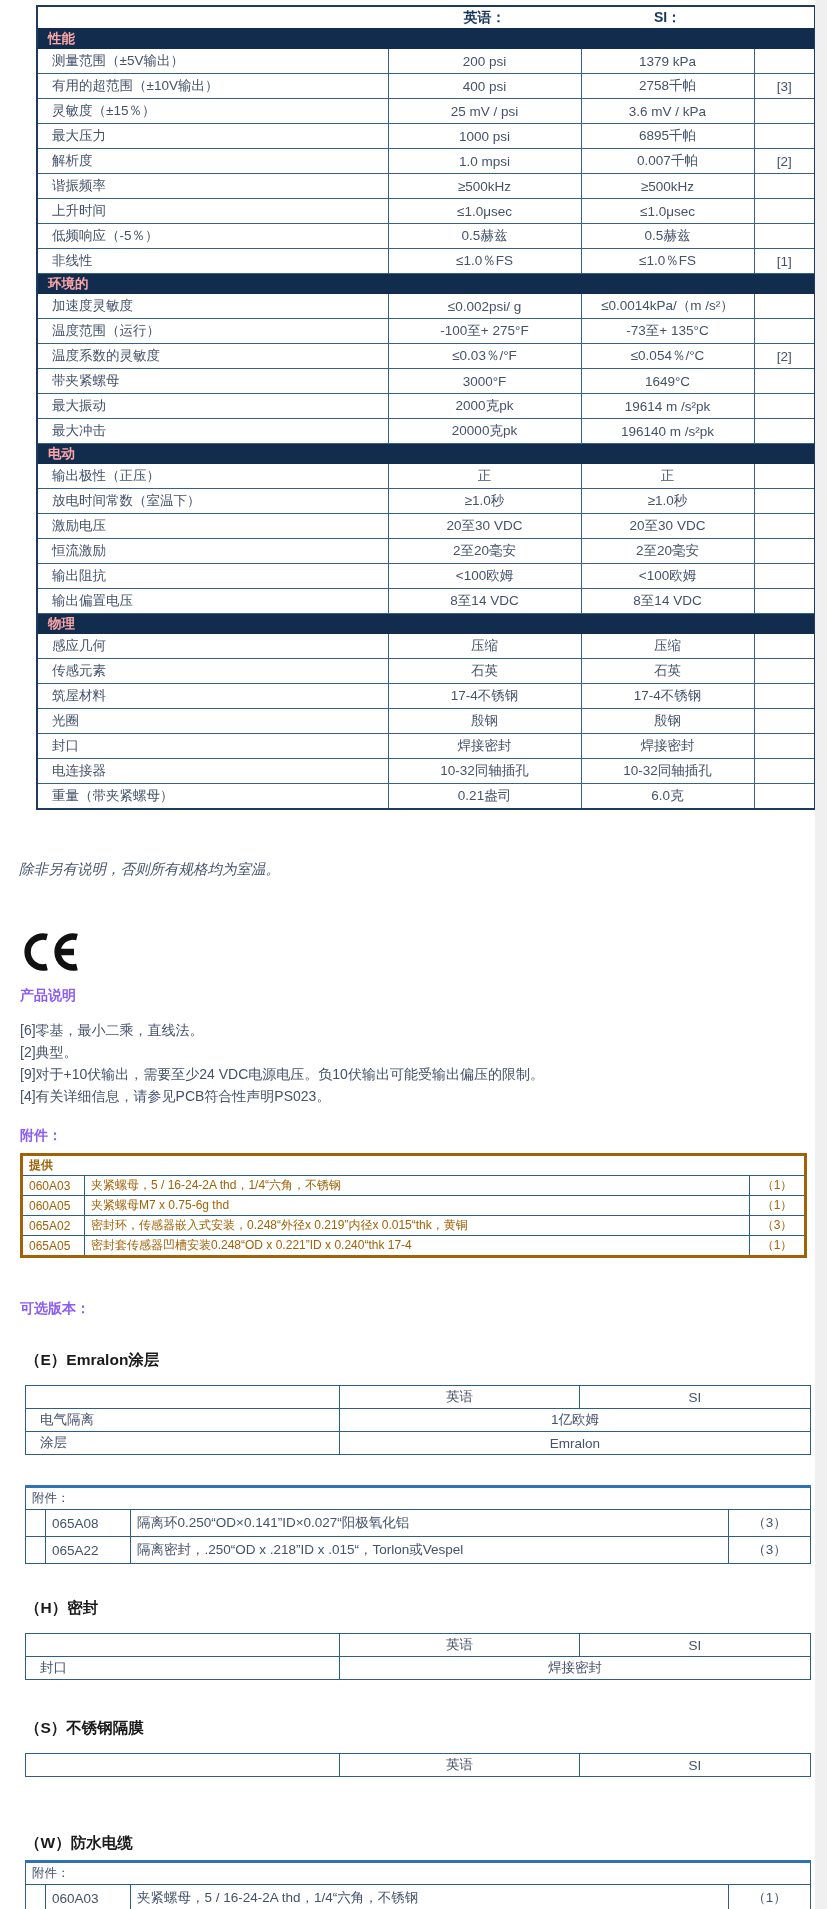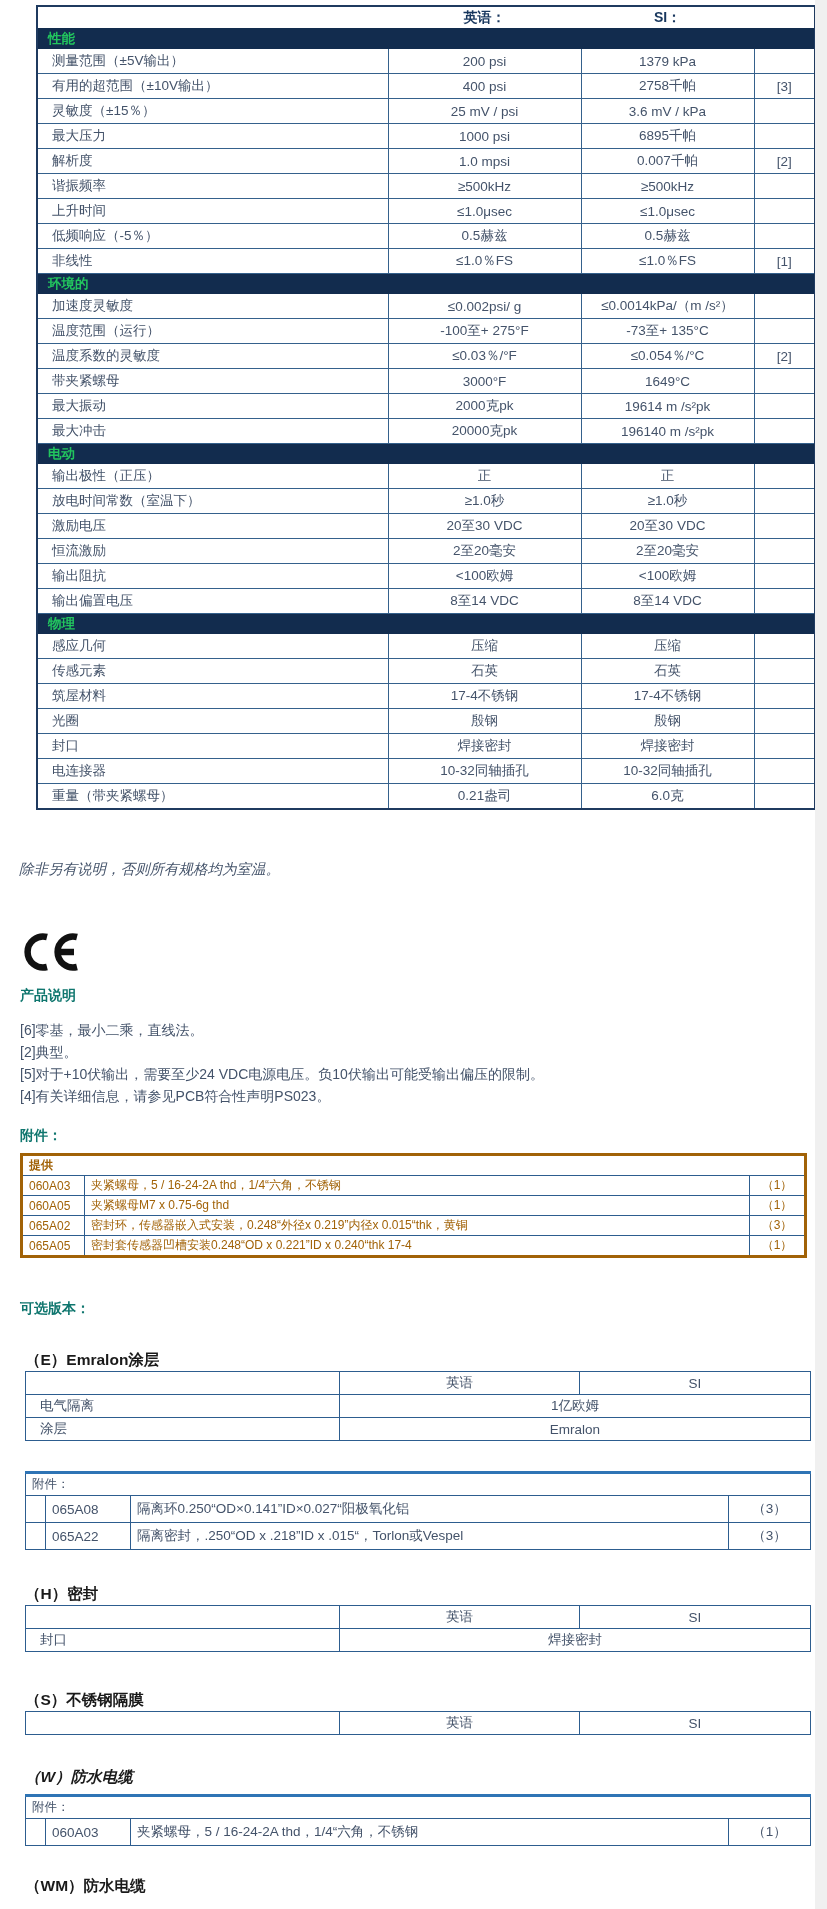--- a/index.html
+++ b/index.html
@@ -15,30 +15,30 @@
   table { border-collapse:collapse; table-layout:fixed; }
   .spec-table {
     width:778px; margin:5px 0 0 36px;
     border:2px solid #1f3a5f;
     font-size:13.5px;
   }
   .spec-table td { border:1px solid #35618c; height:24px; padding:0 6px; overflow:hidden; white-space:nowrap; }
   .spec-header td { border:none; height:21px; font-weight:bold; color:#17365d; font-size:14px; text-align:center; }
   .bar-row td {
     background:#122c4e; border:1px solid #122c4e;
-    color:#22c55e; font-weight:bold; font-size:13.5px;
+    color:#fca5a5; font-weight:bold; font-size:13.5px;
     height:19px; padding-left:10px; text-align:left;
   }
   .spec-table .c-label { text-align:left; padding-left:14px; }
   .spec-table .c-en, .spec-table .c-si, .spec-table .c-note { text-align:center; }
 
   
   .footnote { margin:50px 0 0 19px; font-size:14.5px;font-style:italic; }
   .ce { display:block; margin:52px 0 0 24px; }
-  .blue-head { margin:14px 0 0 20px; font-size:14px; font-weight:bold; color:#0f766e; }
+  .blue-head { margin:14px 0 0 20px; font-size:14px; font-weight:bold; color:#8b5cf6; }
   .notes { margin:14px 0 0 20px; font-size:14px; line-height:22px; }
   .black-head { margin:0 0 0 25px; font-size:15.5px; font-weight:bold; color:#1a1a1a; }
 
   
   .acc-table {
     width:784px; margin:8px 0 0 20px;
     border:3px solid #a16207; font-size:12px; color:#a16207;
   }
   .acc-table td { border:1px solid #2d5d8f; height:15px; padding:1px 6px; overflow:hidden; white-space:nowrap; }
   .acc-table .hdr td { font-weight:bold; }
@@ -48,32 +48,32 @@
     width:785px; margin:6px 0 0 25px;
     border:1px solid #2d5d8f; border-top:3px solid #2e74b5;
     font-size:13.5px; color:#44536a;
   }
   .acc2-table td { border:1px solid #2d5d8f; height:24px; padding:1px 6px; overflow:hidden; white-space:nowrap; }
   .acc2-table .hdr td { font-size:12.5px; height:19px; }
   .acc2-table .c-qty { text-align:center; }
 
   
   .opt-table {
-    width:785px; margin:0 0 0 25px;
+    width:785px; margin:14px 0 0 25px;
     border:1px solid #2d5d8f; font-size:13.5px; color:#44536a;
   }
   .opt-table td { border:1px solid #2d5d8f; height:22px; padding:0 6px; text-align:center; overflow:hidden; white-space:nowrap; }
   .opt-table .c-label { text-align:left; padding-left:14px; }
 
   .mt-optver { margin-top:42px; }
   .mt-e  { margin-top:32px; }
   .mt-eacc { margin-top:30px; }
   .mt-h  { margin-top:34px; }
   .mt-s  { margin-top:38px; }
-  .mt-w  { margin-top:32px;font-style:italic; }
+  .mt-w  { margin-top:56px; }
   .mt-wm { margin-top:30px; }
   .mt-acclabel { margin-top:20px; }
 </style>
 </head>
 <body>
 
 <div class="page">
 
   <table class="spec-table">
     <colgroup>
@@ -287,21 +287,21 @@
       <path d="M46,12 A31,31 0 1 0 46,72"></path>
       <path d="M106,12 A31,31 0 1 0 106,72"></path>
       <line x1="72" y1="42" x2="100" y2="42"></line>
     </g>
   </svg>
 
   <div class="blue-head">产品说明</div>
   <div class="notes">
     <div>[6]零基，最小二乘，直线法。</div>
     <div>[2]典型。</div>
-    <div>[5]对于+10伏输出，需要至少24 VDC电源电压。负10伏输出可能受输出偏压的限制。</div>
+    <div>[9]对于+10伏输出，需要至少24 VDC电源电压。负10伏输出可能受输出偏压的限制。</div>
     <div>[4]有关详细信息，请参见PCB符合性声明PS023。</div>
   </div>
 
   <div class="blue-head mt-acclabel">附件：</div>
   <table class="acc-table">
     <colgroup>
         <col style="width:63px">
         <col style="width:665px">
         <col style="width:56px">
       </colgroup>

